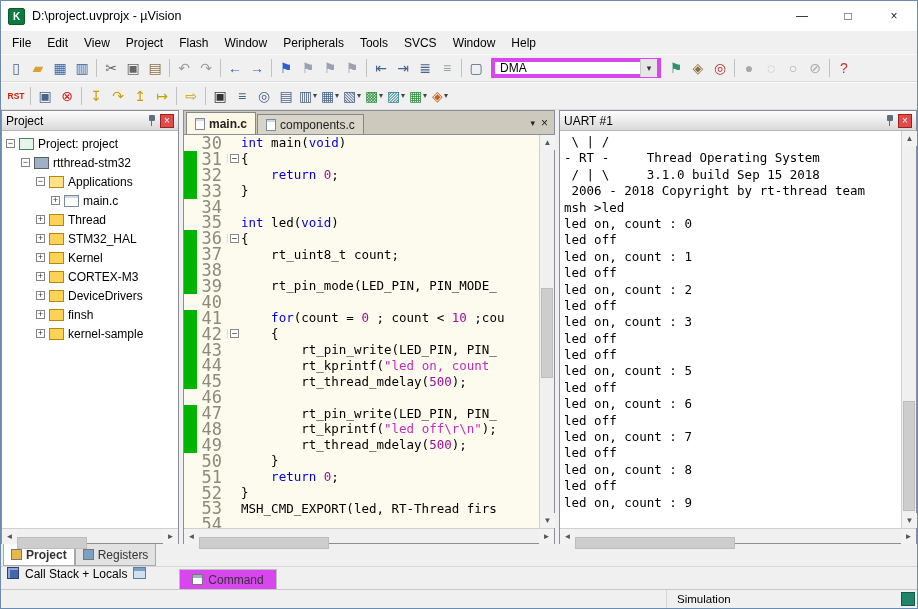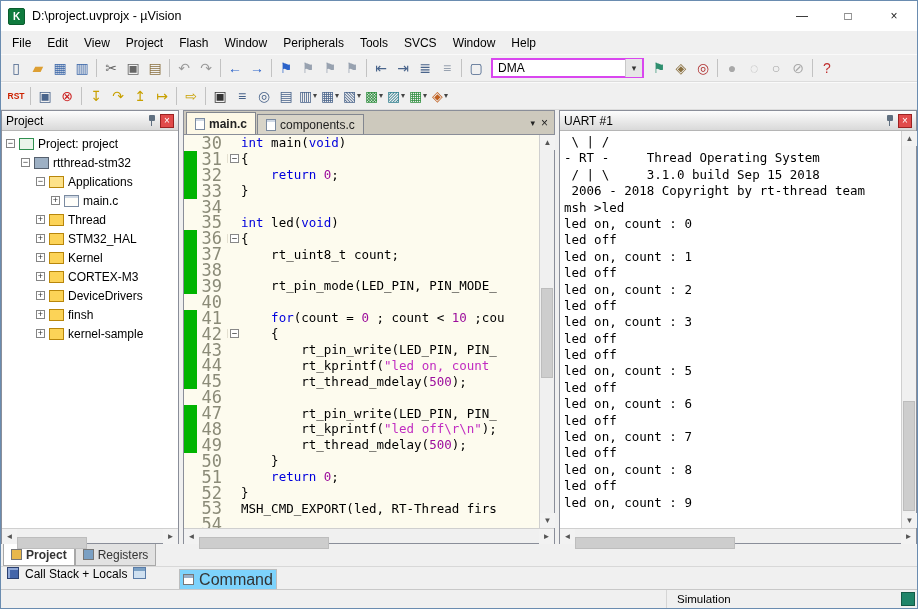--- a/index.html
+++ b/index.html
@@ -17,21 +17,21 @@
   
   .menubar{height:23px;background:#f0f0f0;display:flex;align-items:center;padding-left:3px;flex:none}
   .menu-item{padding:3px 8px}
 
   
   .toolbar{height:28px;display:flex;align-items:center;padding:0 4px;flex:none;background:#f0f0f0;border-top:1px solid #fafafa;border-bottom:1px solid #ddd}
   .tb-icon{min-width:22px;height:22px;display:flex;align-items:center;justify-content:center;font-size:14px;line-height:1;position:relative;padding:0 1px}
   .tb-textic{font-size:8.5px;font-weight:bold}
   .dd-arrow{font-size:8px;color:#444;margin-left:1px}
   .tb-sep{width:1px;height:18px;background:#c2c2c2;margin:0 3px;flex:none}
-  .combo{width:153px;height:20px;background:#fff;border:2px solid #d946ef;display:flex;align-items:center;padding-left:5px;margin:0 4px;font-size:12px}
+  .combo{width:170px;height:20px;background:#fff;border:4px solid #d946ef;display:flex;align-items:center;padding-left:5px;margin:0 4px;font-size:12px}
   .combo-arrow{margin-left:auto;width:17px;height:18px;background:#e6e6e6;border-left:1px solid #c8c8c8;display:flex;align-items:center;justify-content:center;font-size:9px;color:#333}
 
   
   .main{flex:1;display:flex;min-height:0}
   .splitter{width:4px;background:#f0f0f0;flex:none}
   .col-left{width:178px;flex:none;display:flex;flex-direction:column;background:#fff;border:1px solid #8a8e99}
   .col-center{width:372px;flex:none;display:flex;flex-direction:column;background:#fdfbee;border:1px solid #8a8e99}
   .col-right{flex:1;display:flex;flex-direction:column;background:#fff;border:1px solid #8a8e99}
 
   .panel-header{height:20px;background:linear-gradient(#fdfdfd,#d9d9d9);border-bottom:1px solid #b5b5b5;display:flex;align-items:center;padding:0 4px;font-size:12px;flex:none}
@@ -87,21 +87,21 @@
   .left-subtabs{width:178px;flex:none;display:flex;padding-left:2px}
   .subtab{display:flex;align-items:center;gap:4px;padding:0 7px;font-size:12px;border:1px solid #a8a8a8;border-top:none;background:#e2e2e2;color:#333}
   .subtab.active{background:#fff;font-weight:bold}
   .subtab-icon{width:11px;height:11px;flex:none;border:1px solid #777}
   .ic-proj{background:#e8b84b}
   .ic-reg{background:#7aa0c4}
   .bottom-row{height:23px;display:flex;align-items:stretch;flex:none;background:#f0f0f0;border-top:1px solid #d8d8d8}
   .callzone{width:178px;flex:none;display:flex;gap:6px;padding-left:6px}
   .cs-icon{width:12px;height:12px;background:#4466aa;border:1px solid #2a4070;box-shadow:inset 2px 2px 0 #8fa8d8}
   .wl-icon{width:13px;height:12px;background:#cfe0f0;border:1px solid #5a7ca8;box-shadow:inset 0 3px 0 #7aa0c4}
-  .command-tab{width:98px;display:flex;align-items:center;justify-content:center;gap:5px;background:#7dd3fc;border:1px solid #bdbdbd;border-bottom:none;font-size:16px;color:#333;margin-top:2px}
+  .command-tab{width:98px;display:flex;align-items:center;justify-content:center;gap:5px;background:#d946ef;border:1px solid #bdbdbd;border-bottom:none;font-size:12px;color:#333;margin-top:2px}
   .cmd-icon{width:11px;height:11px;background:#fff;border:1px solid #777;box-shadow:inset 0 3px 0 #9ab0c8}
 
   
   .statusbar{height:19px;display:flex;align-items:center;flex:none;background:#f0f0f0;border-top:1px solid #c8c8c8;font-size:11.5px}
   .status-right{margin-left:auto;display:flex;align-items:center;height:100%}
   .status-cell{padding:0 10px;height:100%;display:flex;align-items:center;border-left:1px solid #d5d5d5;min-width:140px}
   .status-grip{width:14px;height:14px;background:#1f8468;margin:0 2px 0 95px;border:1px solid #135a46}
 </style>
 </head>
 <body>

